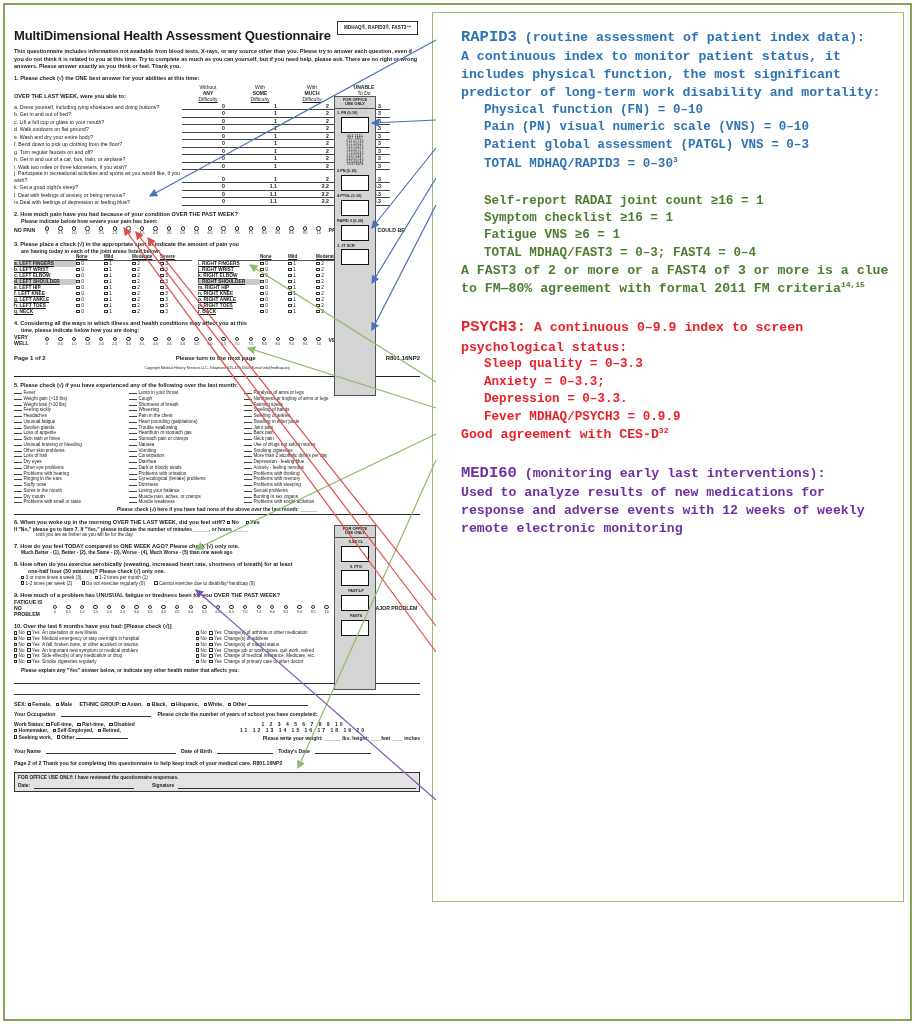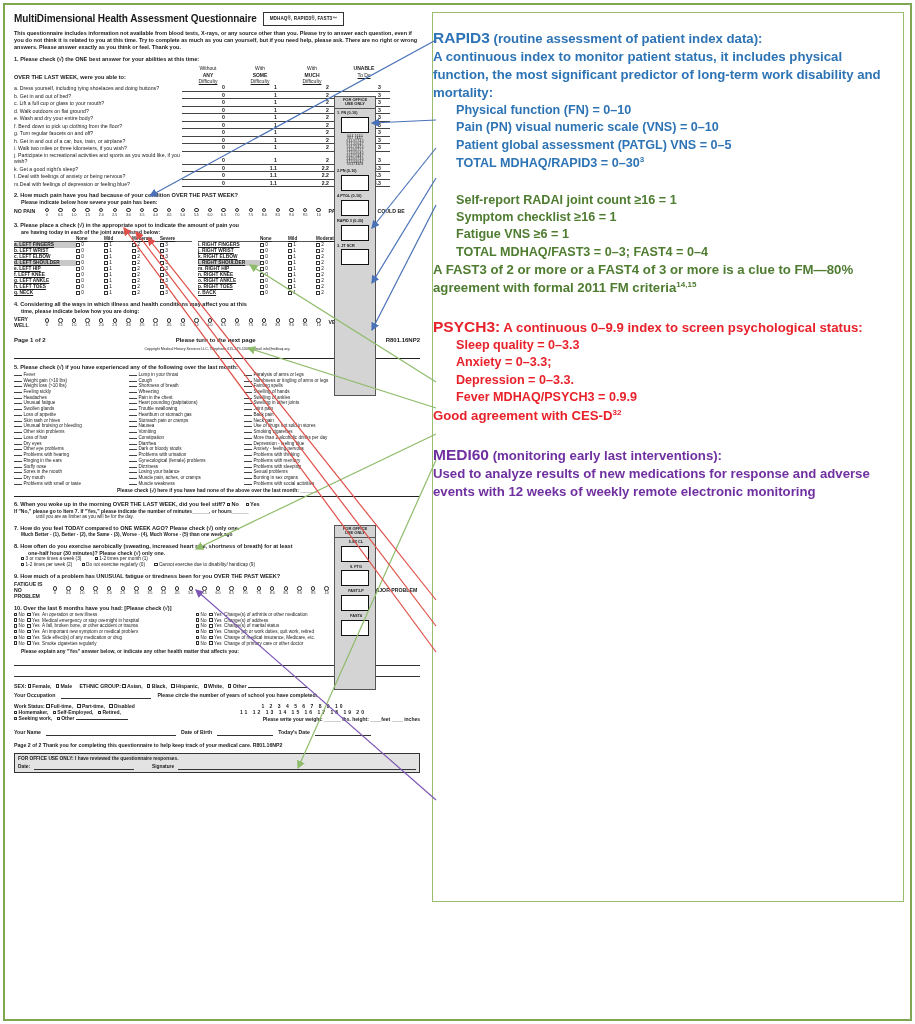--- a/index.html
+++ b/index.html
@@ -18,21 +18,21 @@
 
   
   .form {
     position:absolute; left:14px; top:12px; width:406px; height:1000px;
     background:#fff;
     font-size:5.4px; line-height:1.25; color:#1a1a1a;
   }
   .form-inner { position:relative; width:100%; height:100%; }
 
   .hdr-row { display:flex; align-items:center; gap:6px; }
-  .hdr-title { font-size:10px; font-weight:bold; letter-spacing:-0.1px; }
+  .hdr-title { font-size:13px; font-weight:bold; letter-spacing:-0.1px;margin-top:16px; }
   .hdr-box {
     border:1px solid #333; padding:3px 6px; font-size:4.6px; font-weight:bold;
     letter-spacing:0.1px; white-space:nowrap;
   }
   .intro { margin-top:4px; font-size:5.5px; font-weight:bold; line-height:1.32; }
 
   .q { font-size:5.6px; font-weight:bold; margin-top:5px; }
   .q-sub { font-size:5.3px; font-weight:bold; }
 
   
@@ -105,21 +105,22 @@
   }
   .rail .oh { font-size:4px; line-height:1.1; padding:1px 0; border-bottom:1px solid #555; }
   .rail .slot { font-size:3.8px; text-align:left; padding-left:2px; margin-top:2px;}
   .rail .sq { width:28px; height:16px; border:1.4px solid #111; background:#fff; margin:1px auto 3px;}
   .rail .tiny { font-size:2.6px; line-height:1.12; color:#444; text-align:center; }
 
   
   .notes {
     position:absolute; left:432px; top:12px; width:472px; height:890px;
     border:1.5px solid #9bbd6e; background:#fff;
-    padding:14px 12px 8px 0;
+    padding:14px 12px 8px 28px;
+    font-family:Liberation Mono, monospace;
   }
   .blk { margin-bottom:2px; }
   .blk p { margin:0; }
   .ttl { font-weight:bold; }
   .t-rapid { color:#2e74b5; }
   .t-fast  { color:#4e7c30; }
   .t-psych { color:#e8222a; }
   .t-medi  { color:#7030a0; }
   .lead { font-size:13.2px; font-weight:bold; line-height:1.36; }
   .lead .big { font-size:15.5px; }
@@ -919,21 +920,21 @@
  </div>
 </div>
 
 <div class="notes">
 
   <div class="blk">
     <p class="lead t-rapid"><span class="ttl big">RAPID3</span><span> (routine assessment of patient index data):</span></p>
     <p class="lead t-rapid">A continuous index to monitor patient status, it includes physical function, the most significant predictor of long-term work disability and mortality:</p>
     <p class="sub t-rapid">Physical function (FN) = 0–10</p>
     <p class="sub t-rapid">Pain (PN) visual numeric scale (VNS) = 0–10</p>
-    <p class="sub t-rapid">Patient global assessment (PATGL) VNS = 0–5</p>
+    <p class="sub t-rapid">Patient global assessment (PATGL) VNS = 0–3</p>
     <p class="sub t-rapid"><span>TOTAL MDHAQ/RAPID3 = 0–30</span><sup>3</sup></p>
   </div>
 
   <div class="gap"></div>
 
   <div class="blk">
     <p class="sub t-fast">Self-report RADAI joint count ≥16 = 1</p>
     <p class="sub t-fast">Symptom checklist ≥16 = 1</p>
     <p class="sub t-fast">Fatigue VNS ≥6 = 1</p>
     <p class="sub t-fast">TOTAL MDHAQ/FAST3 = 0–3; FAST4 = 0–4</p>

